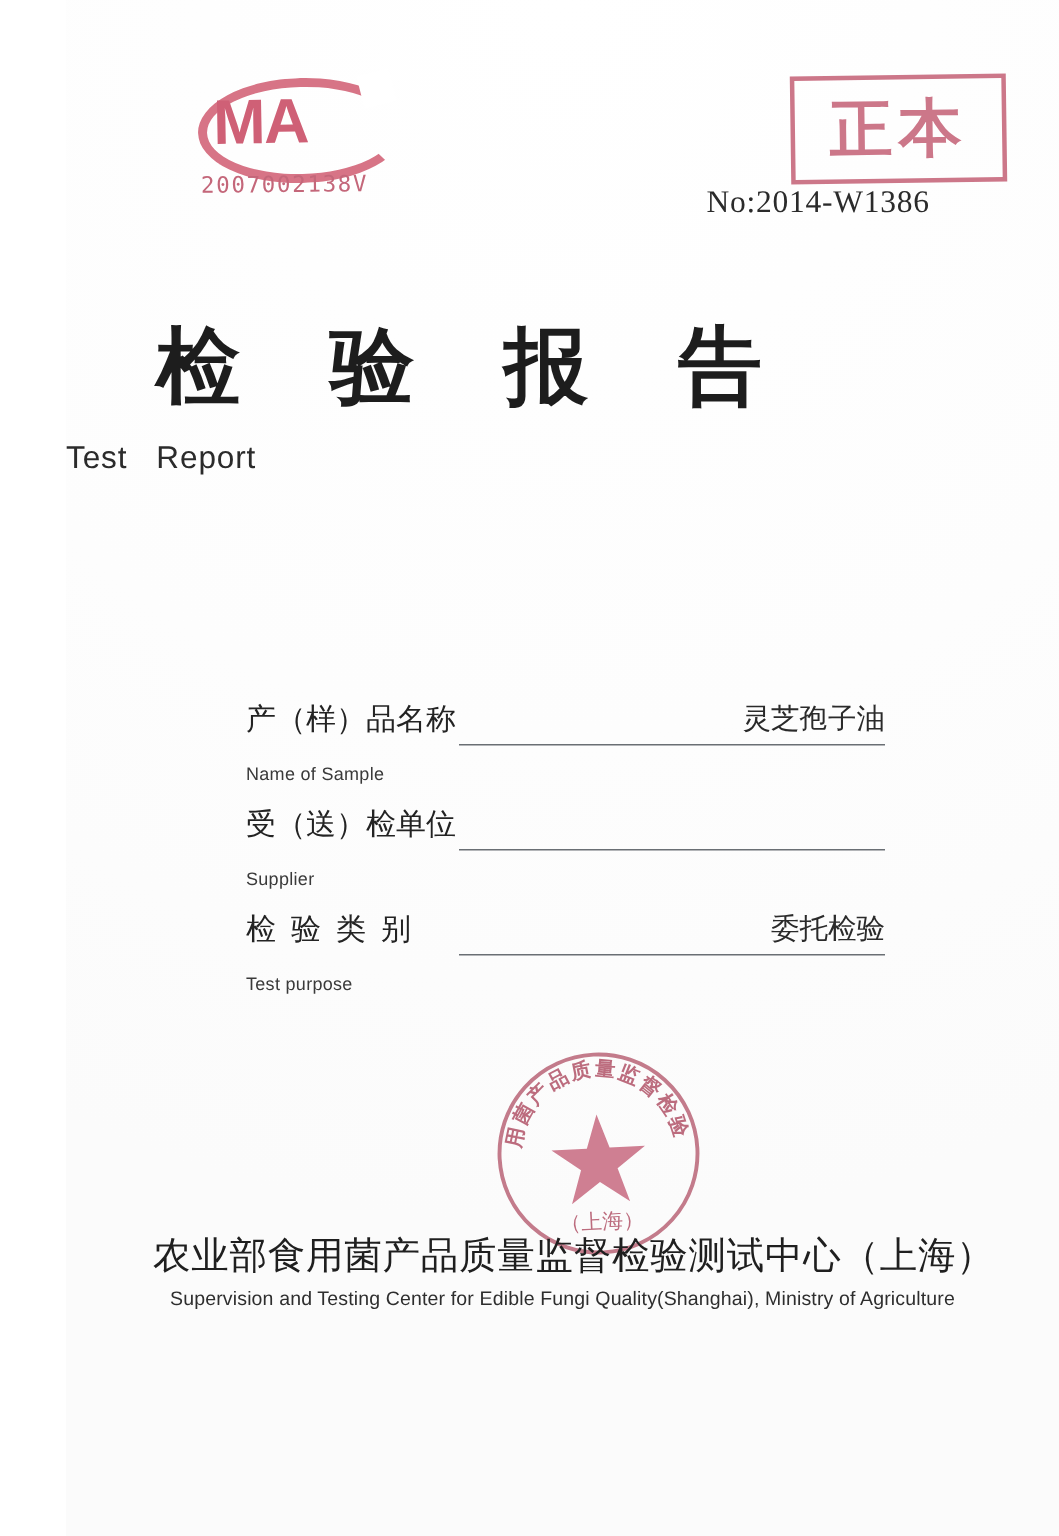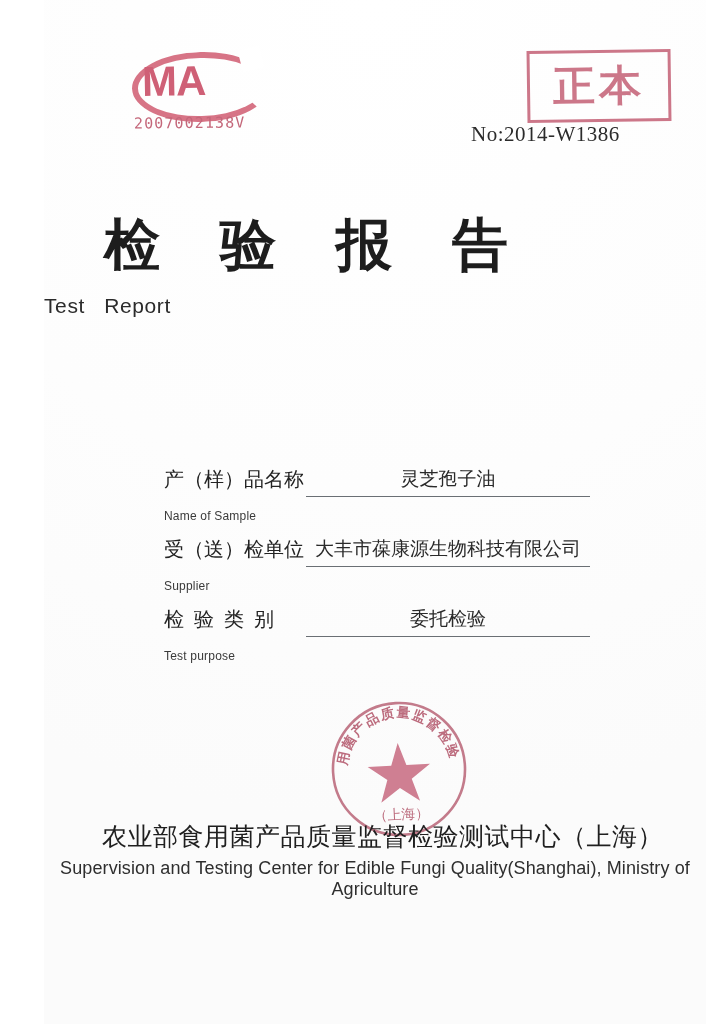--- a/index.html
+++ b/index.html
@@ -184,21 +184,21 @@
     left: 262px;
     right: 100px;
     top: 30px;
     border-bottom: 1.5px solid #6a6f74;
   }
   .field-value {
     position: absolute;
     left: 262px;
     right: 100px;
     top: 0;
-    text-align: center;
+    text-align: right;
     font-family: Liberation Serif, serif;
     font-size: 19px;
     color: #2a2a2a;
     white-space: pre;
   }
   .field-sub {
     position: absolute;
     left: 120px;
     top: 43px;
     font-family: "Liberation Sans", sans-serif;
@@ -232,21 +232,21 @@
     color: #1f1f1f;
     padding-left: 15px;
   }
   .footer-en {
     position: absolute;
     left: 0;
     right: 0;
     top: 858px;
     text-align: center;
     font-family: "Liberation Sans", sans-serif;
-    font-size: 18px;
+    font-size: 13px;
     letter-spacing: .1px;
     color: #2e2e2e;
   }
 </style>
 </head>
 <body>
 
 <div class="page">
 
   <div class="cma-stamp">
@@ -270,21 +270,20 @@
     <div class="field-row">
       <div class="field-label">产（样）品名称</div>
       <div class="field-line"></div>
       <div class="field-value">灵芝孢子油</div>
       <div class="field-sub">Name of Sample</div>
     </div>
 
     <div class="field-row">
       <div class="field-label">受（送）检单位</div>
       <div class="field-line"></div>
-      <div class="field-value">大丰市葆康源生物科技有限公司</div>
       <div class="field-sub">Supplier</div>
     </div>
 
     <div class="field-row">
       <div class="field-label spaced">检验类别</div>
       <div class="field-line"></div>
       <div class="field-value">委托检验</div>
       <div class="field-sub">Test purpose</div>
     </div>
 

